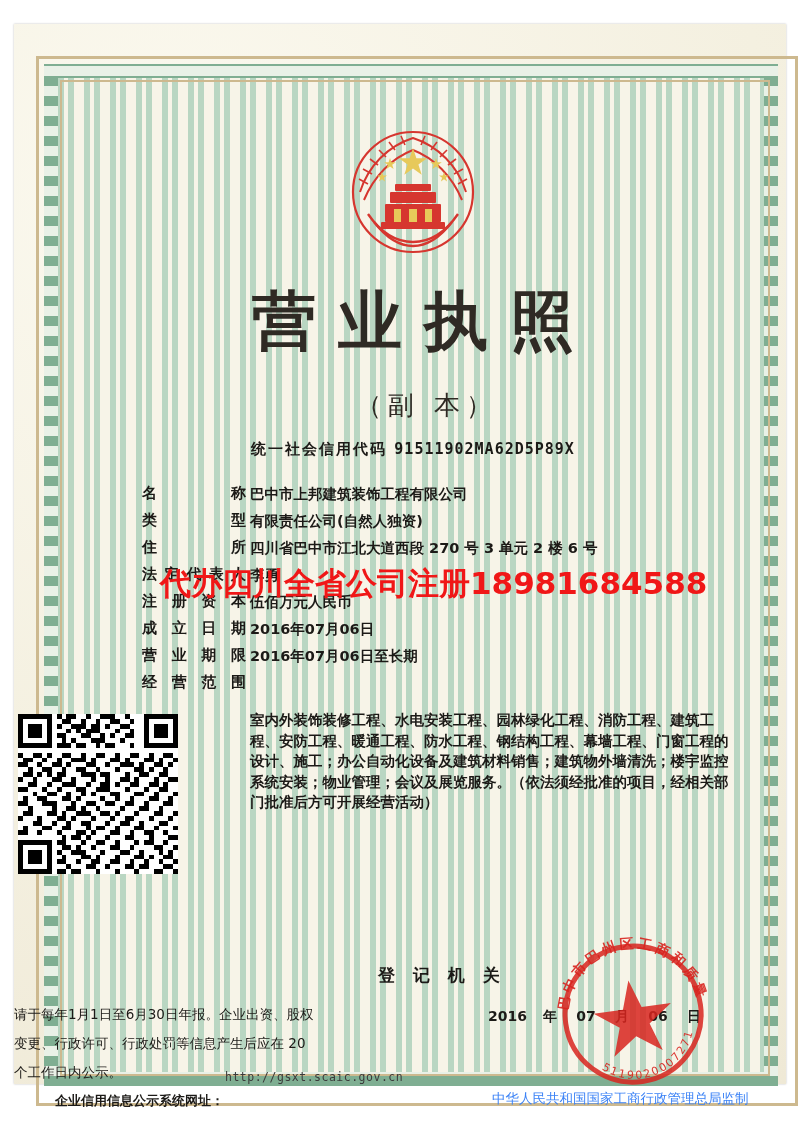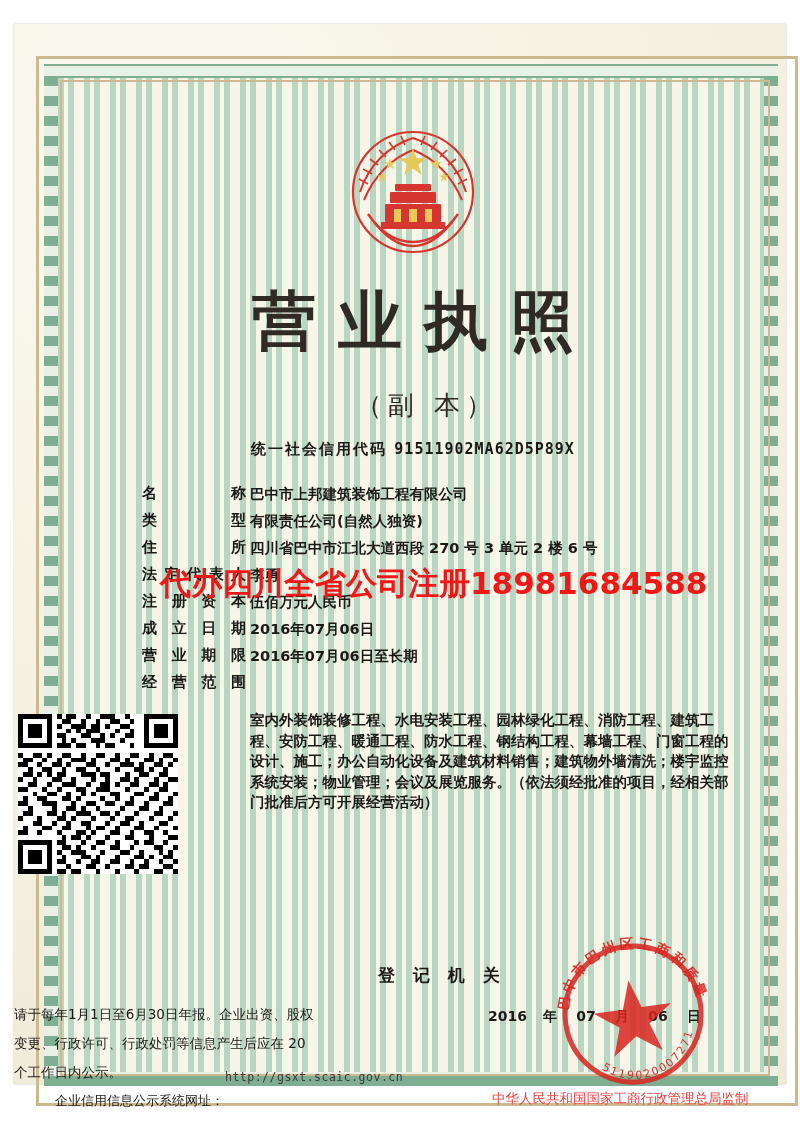--- a/index.html
+++ b/index.html
@@ -117,24 +117,24 @@
   .notes{
     position:absolute;left:14px;top:1000px;width:300px;
     font-size:13.5px;line-height:29px;color:#1c1a17;
   }
   .site-url{
     position:absolute;left:225px;top:1070px;
     font-family:"DejaVu Sans Mono","Liberation Mono",monospace;
     font-size:11.5px;color:#3a3a3a;letter-spacing:.5px;
   }
   .site-label{
-    position:absolute;left:55px;top:1092px;font-size:13px;color:#1c1a17;
+    position:absolute;left:55px;top:1092px;font-size:13px;color:#1c1a17;font-weight:bold;
   }
   .issuer{
-    position:absolute;left:492px;top:1090px;font-size:13.5px;color:#ef4444;
+    position:absolute;left:492px;top:1090px;font-size:13.5px;color:#3b82f6;
   }
 </style>
 </head>
 <body>
 
 <div class="paper">
   <div class="border-outer"></div>
   <div class="border-frame"></div>
   <div class="border-inner"></div>
 

